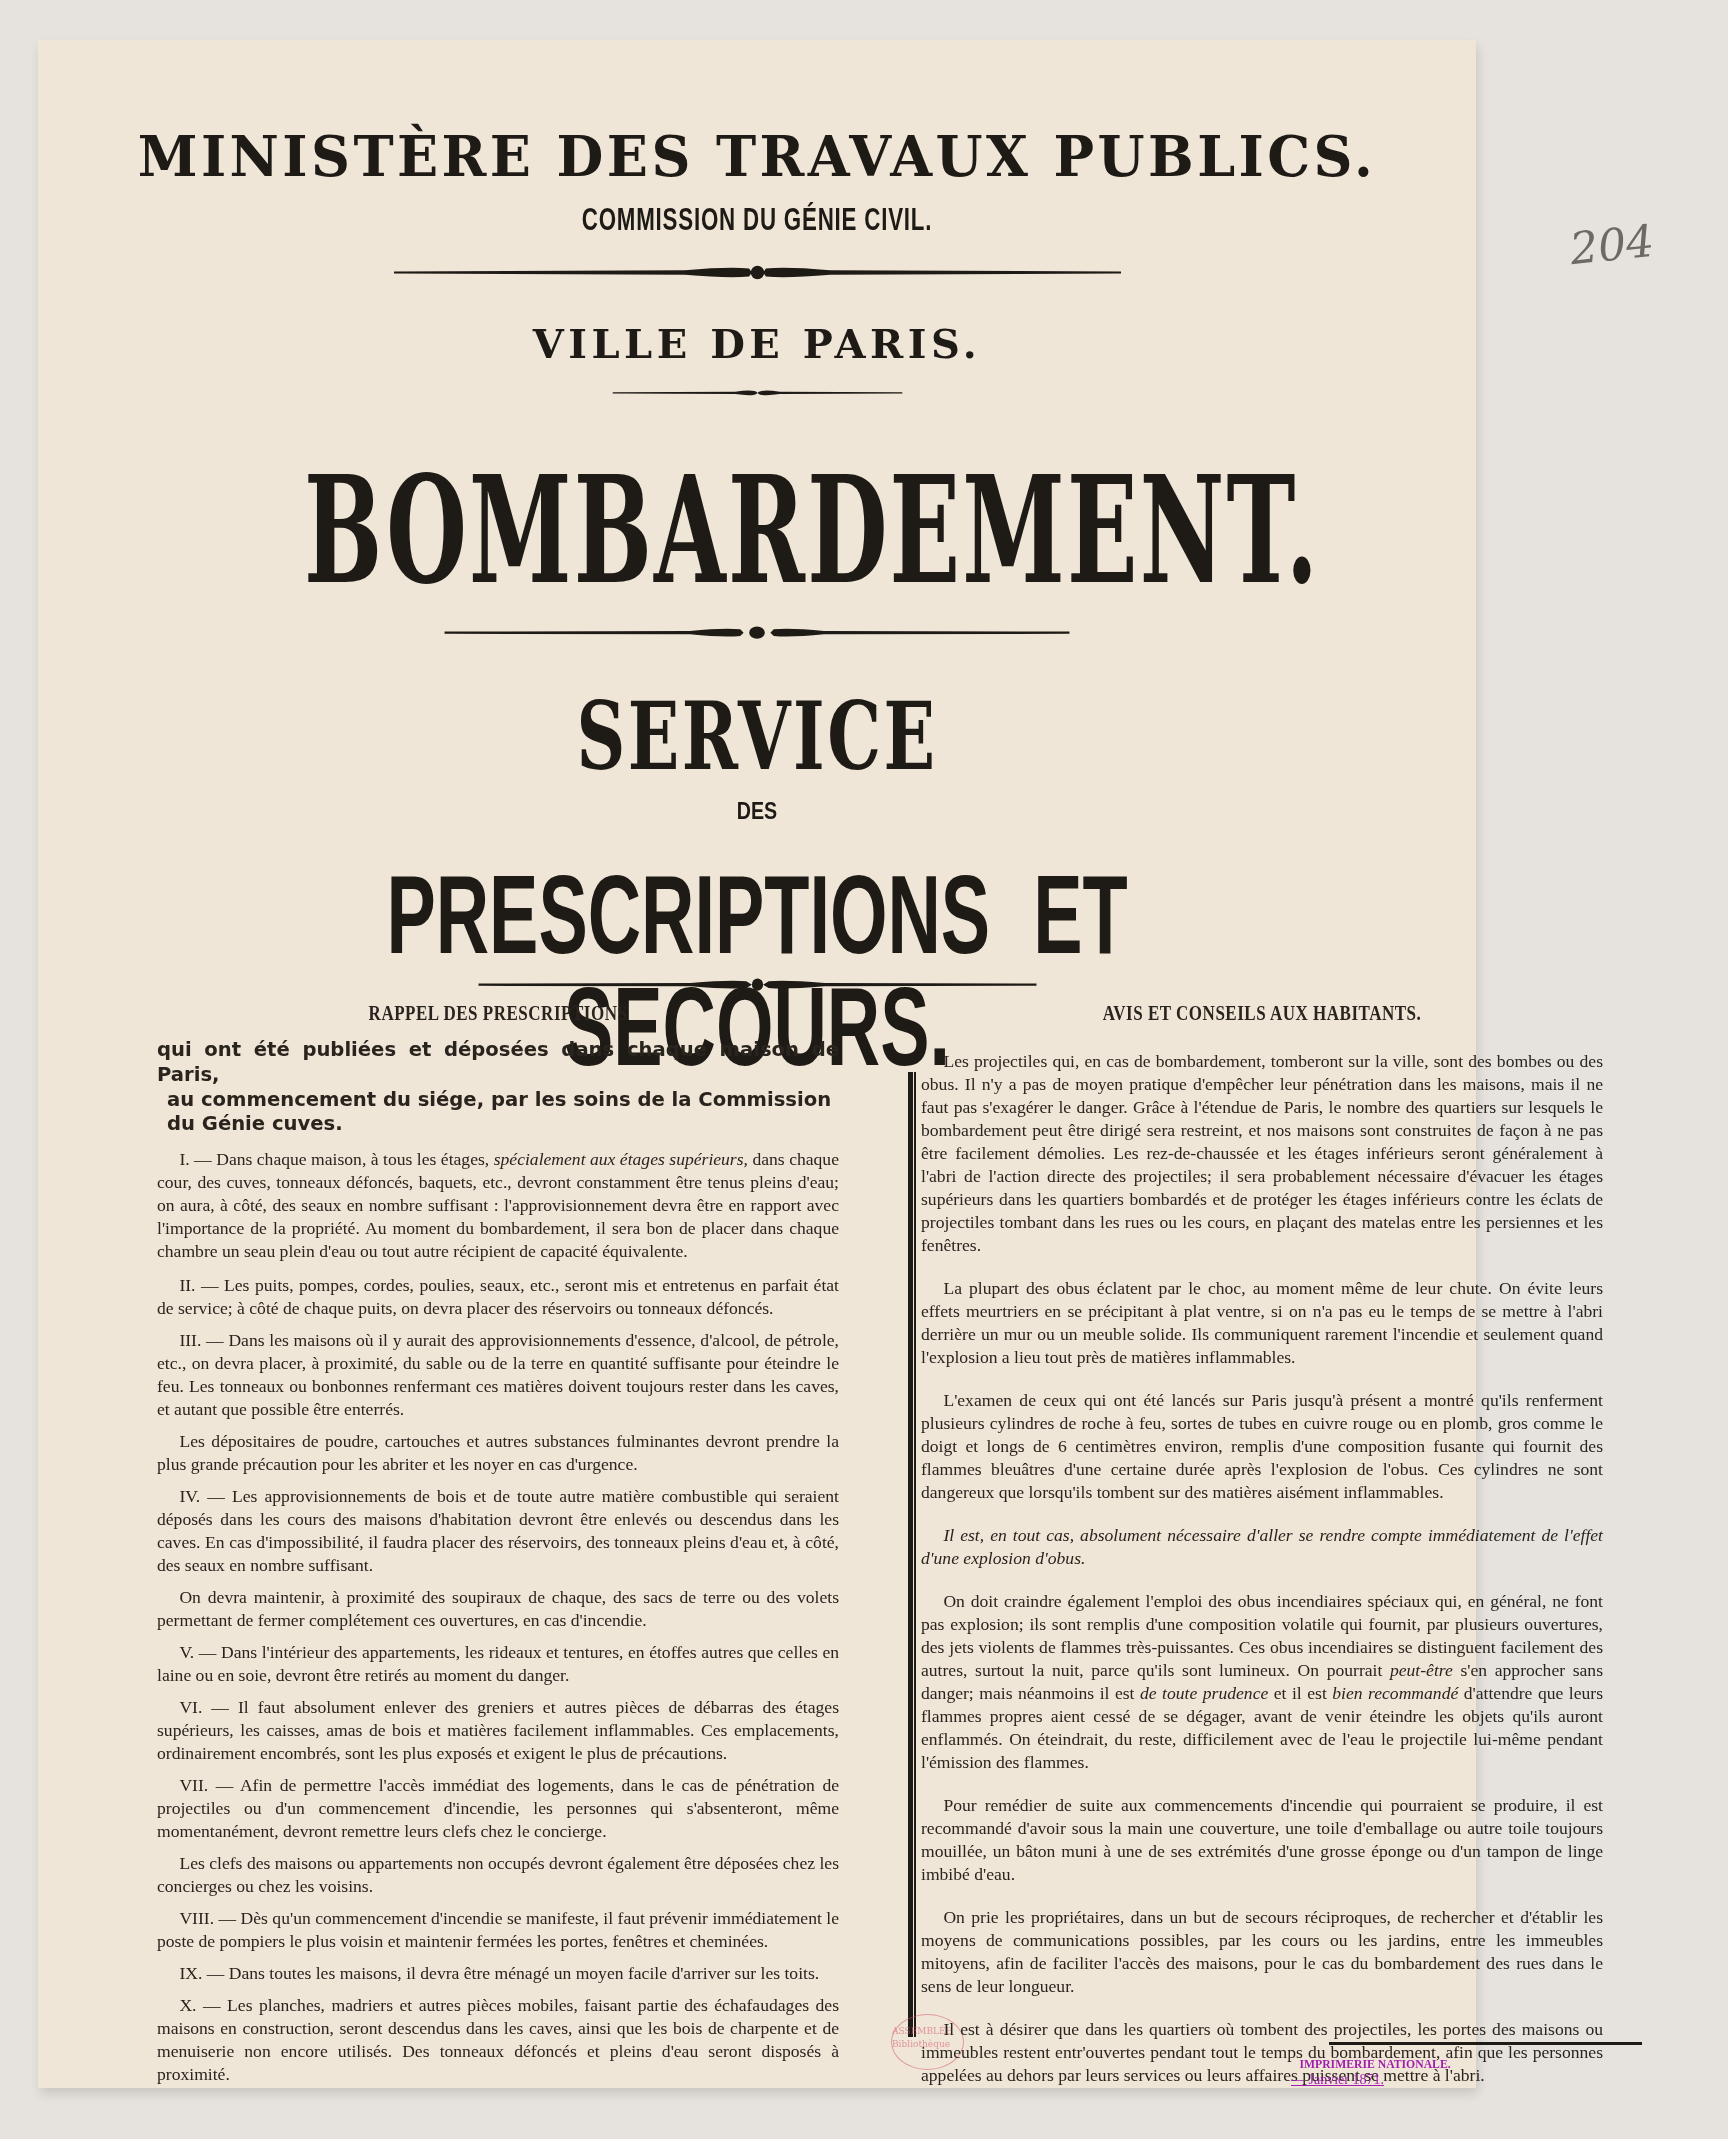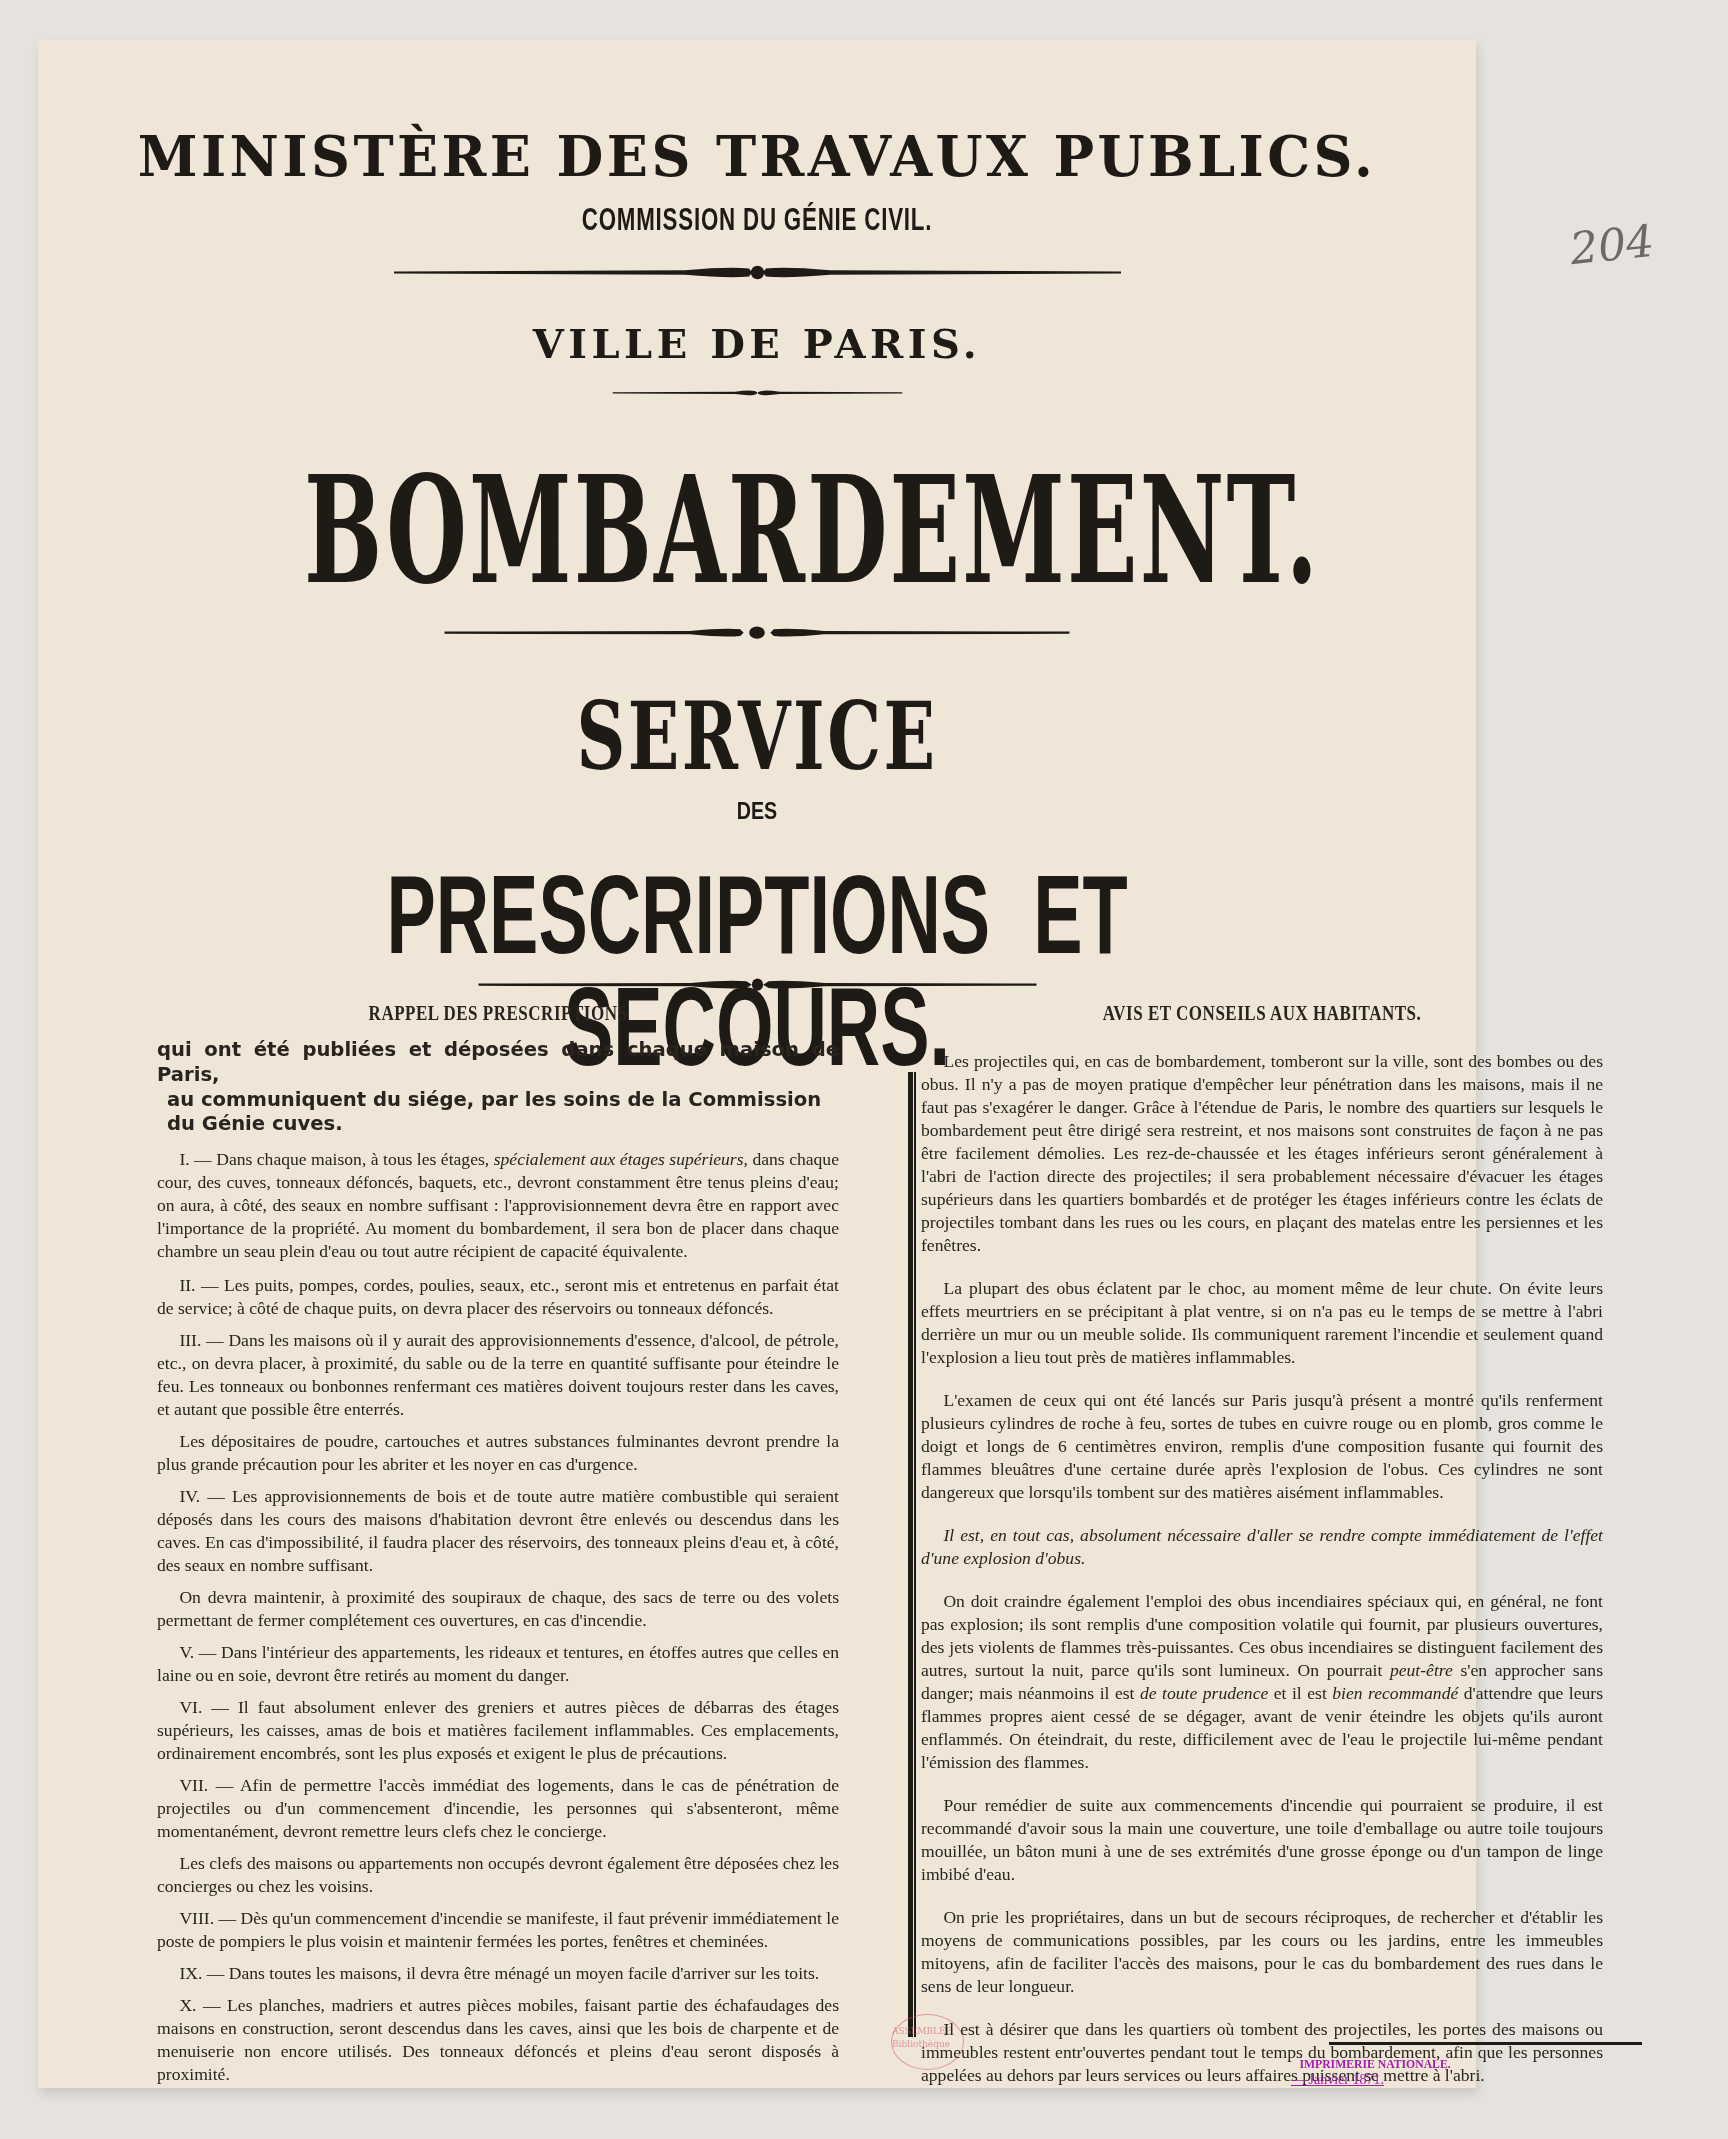--- a/index.html
+++ b/index.html
@@ -150,21 +150,21 @@
       <path d="M1000 10 L620 9 Q550 3 520 6 L510 12 L520 18 Q550 21 620 15 L1000 14 Z" fill="#1e1a16"></path>
     </svg>
   </div>
 
   <div class="abs annotation">204</div>
 
   <div class="col left">
     <h2>RAPPEL DES PRESCRIPTIONS</h2>
     <div class="intro">
       <span>qui ont été publiées et déposées dans chaque maison de Paris,</span>
-      <span class="indent">au communiquent du siége, par les soins de la Commission</span>
+      <span class="indent">au commencement du siége, par les soins de la Commission</span>
       <span class="indent">du Génie cuves.</span>
     </div>
     <p><span>I. — Dans chaque maison, à tous les étages, </span><em>spécialement aux étages supérieurs,</em><span> dans chaque cour, des cuves, tonneaux défoncés, baquets, etc., devront constamment être tenus pleins d'eau; on aura, à côté, des seaux en nombre suffisant : l'approvisionnement devra être en rapport avec l'importance de la propriété. Au moment du bombardement, il sera bon de placer dans chaque chambre un seau plein d'eau ou tout autre récipient de capacité équivalente.</span></p>
     <p class="gap" style="margin-top:11.2px">II. — Les puits, pompes, cordes, poulies, seaux, etc., seront mis et entretenus en parfait état de service; à côté de chaque puits, on devra placer des réservoirs ou tonneaux défoncés.</p>
     <p style="margin-top:-11.2px">III. — Dans les maisons où il y aurait des approvisionnements d'essence, d'alcool, de pétrole, etc., on devra placer, à proximité, du sable ou de la terre en quantité suffisante pour éteindre le feu. Les tonneaux ou bonbonnes renfermant ces matières doivent toujours rester dans les caves, et autant que possible être enterrés.</p>
     <p>Les dépositaires de poudre, cartouches et autres substances fulminantes devront prendre la plus grande précaution pour les abriter et les noyer en cas d'urgence.</p>
     <p>IV. — Les approvisionnements de bois et de toute autre matière combustible qui seraient déposés dans les cours des maisons d'habitation devront être enlevés ou descendus dans les caves. En cas d'impossibilité, il faudra placer des réservoirs, des tonneaux pleins d'eau et, à côté, des seaux en nombre suffisant.</p>
     <p>On devra maintenir, à proximité des soupiraux de chaque, des sacs de terre ou des volets permettant de fermer complétement ces ouvertures, en cas d'incendie.</p>
     <p>V. — Dans l'intérieur des appartements, les rideaux et tentures, en étoffes autres que celles en laine ou en soie, devront être retirés au moment du danger.</p>
     <p>VI. — Il faut absolument enlever des greniers et autres pièces de débarras des étages supérieurs, les caisses, amas de bois et matières facilement inflammables. Ces emplacements, ordinairement encombrés, sont les plus exposés et exigent le plus de précautions.</p>

